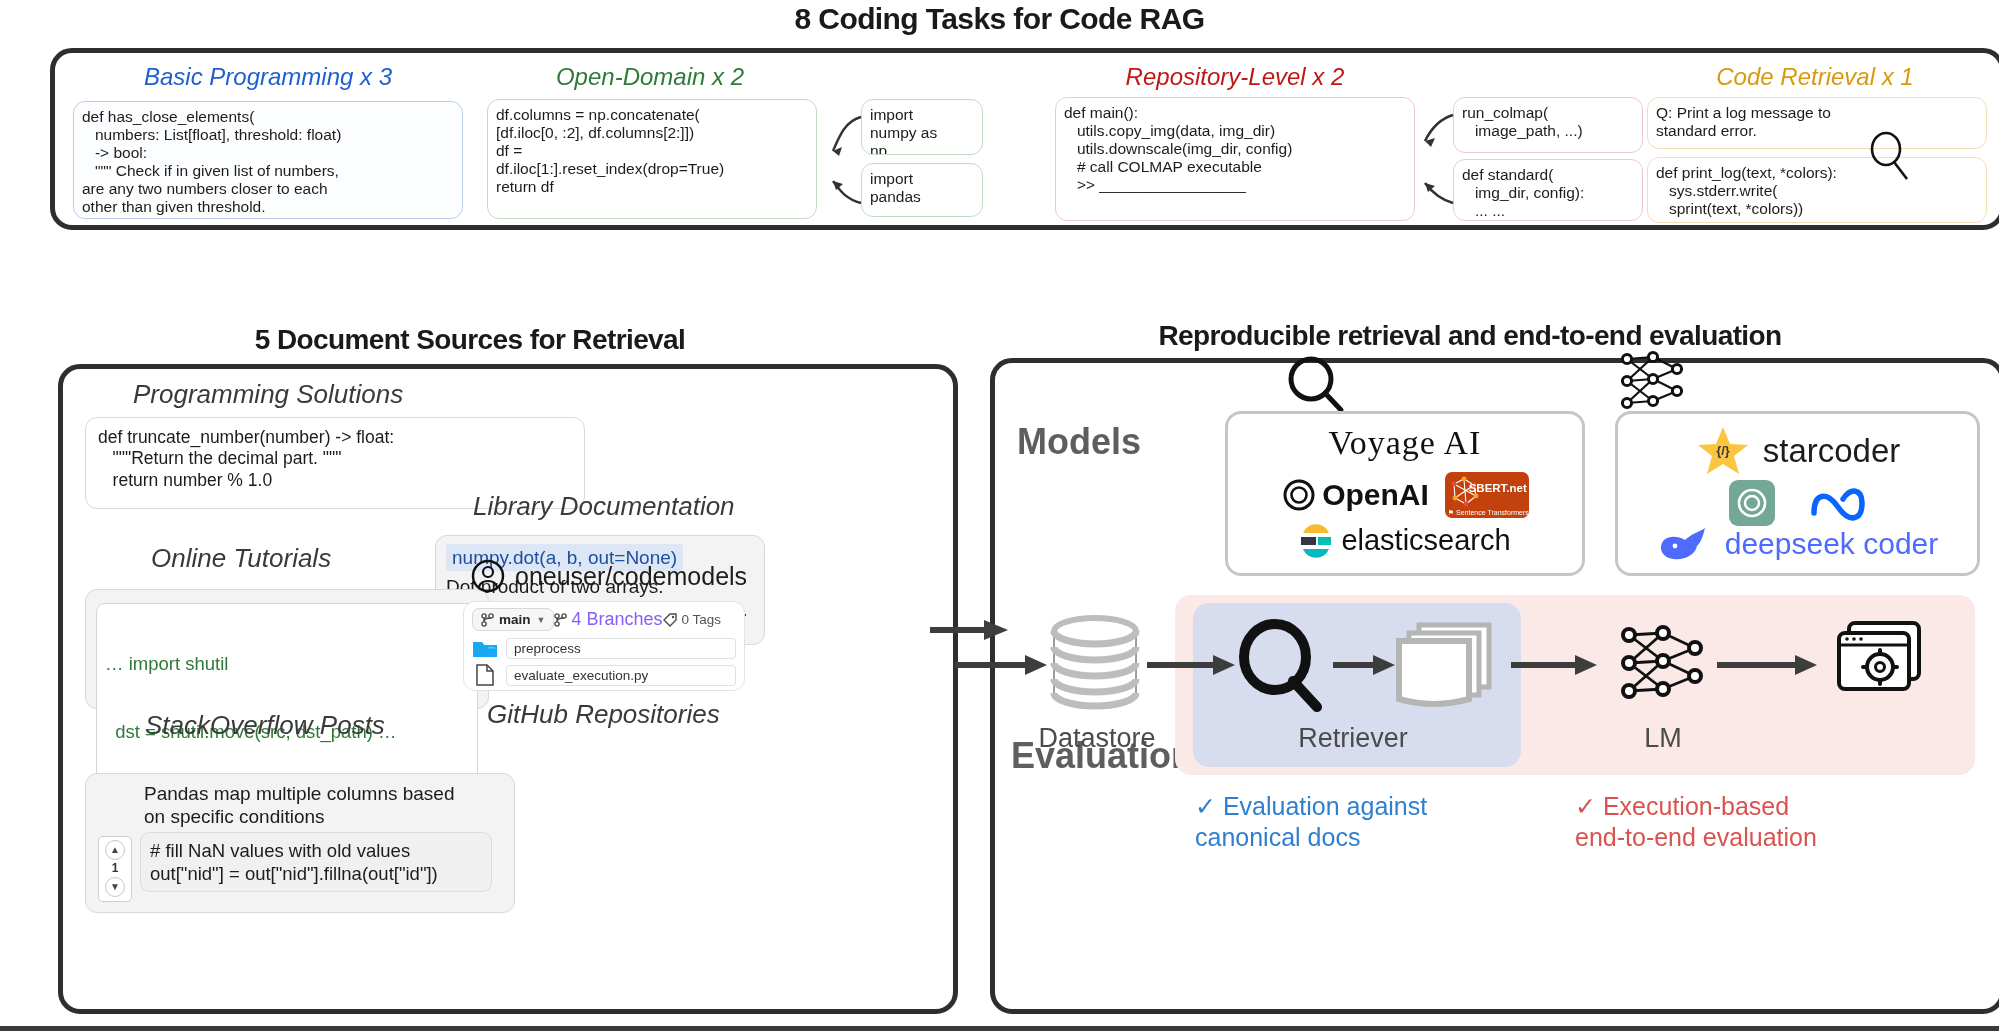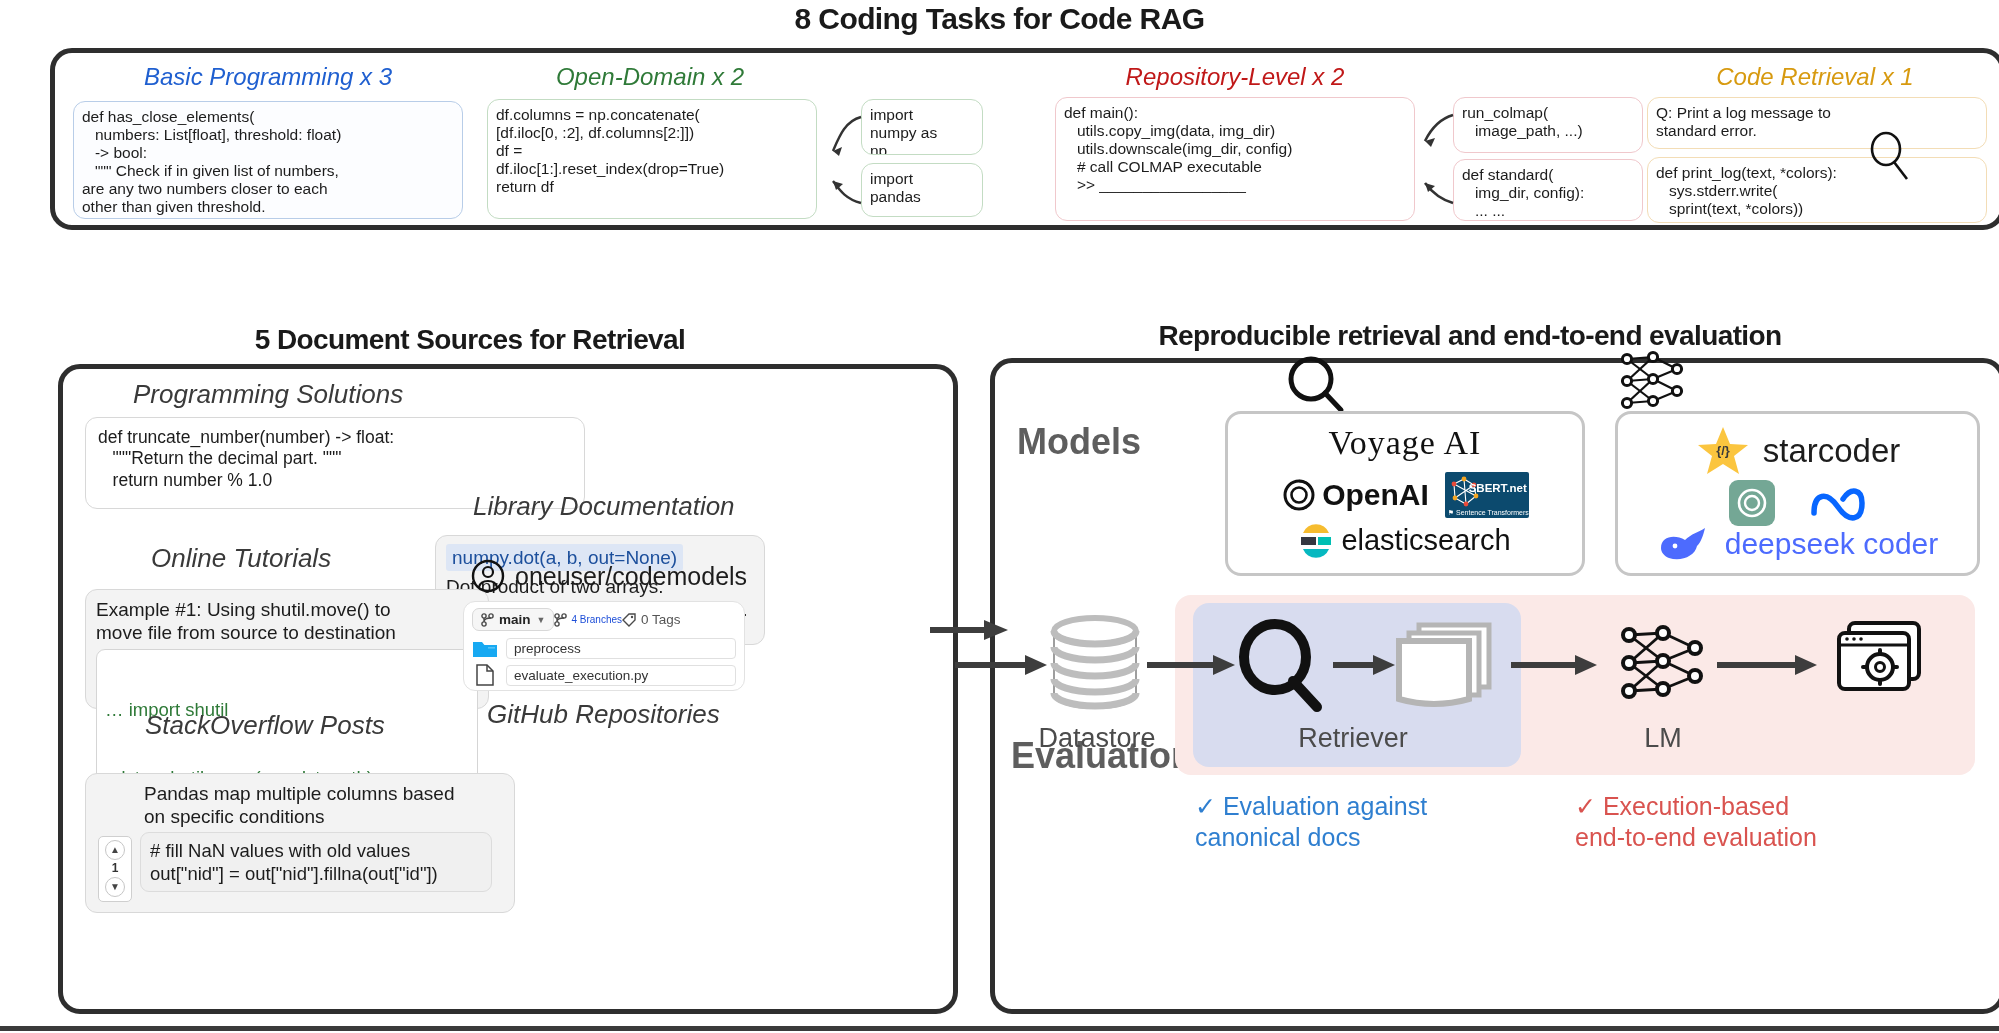--- a/index.html
+++ b/index.html
@@ -196,22 +196,20 @@
     <div class="greybox shadebox" style="left:372px; top:166px; width:330px; height:110px; padding:8px 10px; white-space:normal;">
       <div style="background:#dde6f5; color:#1c4f9c; font-size:19px; padding:2px 6px; border-radius:3px; display:inline-block; white-space:nowrap;">numpy.dot(a, b, out=None)</div>
       <div style="font-size:19px; margin-top:4px;">Dot product of two arrays.</div>
       <div style="font-size:19px; margin-left:18px; white-space:nowrap;">
         <span>•&nbsp;</span><span>If both a and b are 1-D arrays …</span>
       </div>
     </div>
 
     <div class="doc-title" style="left:88px; top:174px;">Online Tutorials</div>
     <div class="greybox shadebox" style="left:22px; top:220px; width:404px; height:120px; padding:8px 10px; white-space:normal;">
-      <div style="white-space:pre; font-size:19px;">Example #1: Using shutil.move() to
-move file from source to destination</div>
       <div style="margin-top:5px; border:1.5px solid #d5d5d5; border-radius:9px; background:#fff; padding:4px 8px; color:#2f7a38; font-size:18.5px; line-height:1.22; white-space:pre;">
         <div>… import shutil</div>
         <div>  dst = shutil.move(src, dst_path) …</div>
       </div>
     </div>
 
     <div class="doc-title" style="left:82px; top:341px;">StackOverflow Posts</div>
     <div class="greybox shadebox" style="left:22px; top:404px; width:430px; height:140px; padding:8px 10px; white-space:normal;">
       <div style="margin-left:48px; font-size:19px; white-space:pre;">Pandas map multiple columns based
 on specific conditions</div>
@@ -245,21 +243,21 @@
           <span style="font-size:13.5px; font-weight:bold; color:#242424;">main</span>
           <span style="font-size:9px; color:#666;">▼</span>
         </div>
         <div style="display:flex; align-items:center; gap:5px;">
           <svg width="12" height="14">
             <circle cx="3" cy="3" r="2.1" fill="none" stroke="#4a4a4a" stroke-width="1.4"></circle>
             <circle cx="3" cy="11" r="2.1" fill="none" stroke="#4a4a4a" stroke-width="1.4"></circle>
             <circle cx="10" cy="3" r="2.1" fill="none" stroke="#4a4a4a" stroke-width="1.4"></circle>
             <path d="M3 5 v4 M3 9 q0 -4 7 -4" stroke="#4a4a4a" stroke-width="1.4" fill="none"></path>
           </svg>
-          <span style="font-size:10px; color:#1d4ed8;">4 Branches</span>
+          <span style="font-size:18px; color:#8b5cf6;">4 Branches</span>
         </div>
         <div style="display:flex; align-items:center; gap:5px;">
           <svg width="14" height="14">
             <path d="M1 7 L7 1 L13 1 L13 7 L7 13 Z" fill="none" stroke="#4a4a4a" stroke-width="1.4"></path>
             <circle cx="10" cy="4" r="1.2" fill="#4a4a4a"></circle>
           </svg>
           <span style="font-size:13.5px; color:#555;">0 Tags</span>
         </div>
       </div>
 
@@ -322,21 +320,21 @@
       <div style="text-align:center; margin-top:10px; font-family:'Liberation Serif', serif; font-size:34px; letter-spacing:1px; color:#111;">Voyage AI</div>
       <div style="display:flex; align-items:center; justify-content:center; gap:16px; margin-top:10px;">
         <div style="display:flex; align-items:center; gap:5px;">
           <svg width="36" height="36">
             <circle cx="18" cy="18" r="14" fill="none" stroke="#111" stroke-width="3"></circle>
             <circle cx="18" cy="18" r="7.5" fill="none" stroke="#111" stroke-width="2.6"></circle>
             <path d="M18 4 a14 14 0 0 1 12 7" fill="none" stroke="#111" stroke-width="2.6"></path>
           </svg>
           <span style="font-size:30px; font-weight:bold; color:#111;">OpenAI</span>
         </div>
-        <div style="width:84px; height:46px; background:#0c4a6e; border-radius:2px; position:relative;">
+        <div style="width:84px; height:46px; background:#c2410c; border-radius:7px; position:relative;">
           <svg width="40" height="40" style="position:absolute; left:1px; top:2px;">
             <g stroke="#ffffff" stroke-width="1.1" fill="none">
               <path d="M8 10 L18 5 L28 11 L30 22 L20 30 L9 24 Z"></path>
               <path d="M18 5 L20 30 M8 10 L30 22 M9 24 L28 11"></path>
             </g>
             <circle cx="8" cy="10" r="2.4" fill="#e84b3a"></circle>
               <circle cx="18" cy="5" r="2.4" fill="#f5a623"></circle>
             <circle cx="28" cy="11" r="2.4" fill="#e84b3a"></circle>
               <circle cx="30" cy="22" r="2.4" fill="#f5a623"></circle>
             <circle cx="20" cy="30" r="2.4" fill="#e84b3a"></circle>

